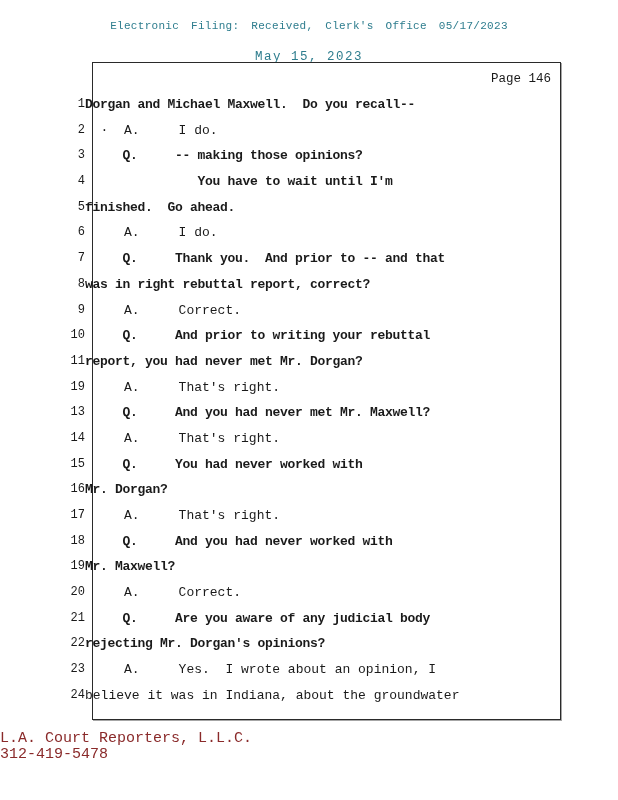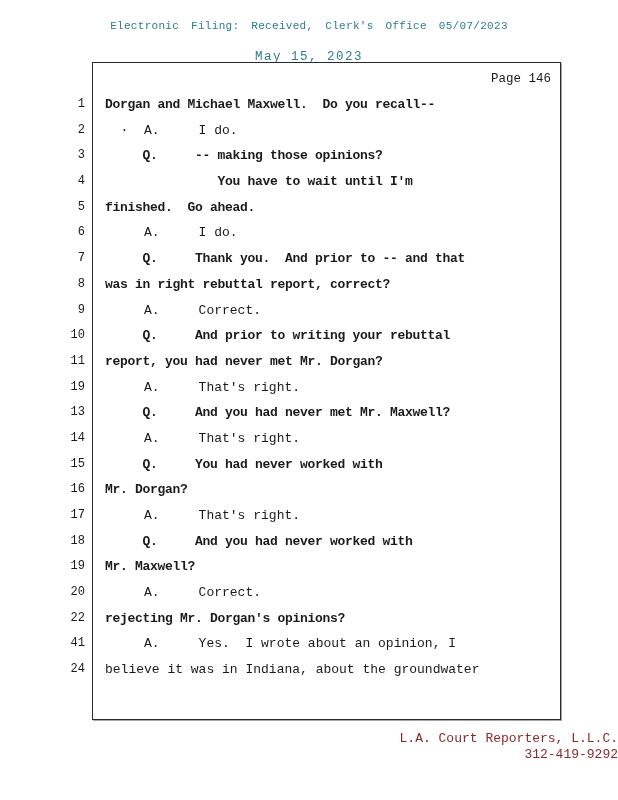--- a/index.html
+++ b/index.html
@@ -71,45 +71,44 @@
     line-height: 25.7px;
     font-size: 13px;
   }
   .t-num {
     flex: 0 0 85px;
     width: 85px;
     text-align: right;
     font-size: 12px;
   }
   .t-text {
-    margin-left: 20px;
     white-space: pre;
   }
   .t-line.bold .t-text {
     font-weight: bold;
     letter-spacing: -0.3px;
   }
 
   
   .footer {
     position: absolute;
     top: 731px;
     left: 0;
     width: 100%;
-    text-align: right;
-    font-size: 13px;
+    text-align: left;
+    font-size: 15px;
     line-height: 16px;
     color: var(--footer-maroon, #8a2a2a);
   }
 </style>
 </head>
 <body>
 
 <div class="stamp">
-  <div class="stamp-line1">Electronic Filing: Received, Clerk's Office 05/07/2023</div>
+  <div class="stamp-line1">Electronic Filing: Received, Clerk's Office 05/17/2023</div>
   <div class="stamp-line2">May 15, 2023</div>
 </div>
 
 <div class="page-box">
   <div class="page-label">Page 146</div>
 </div>
 
 <div class="lines">
     <div class="t-line bold">
       <span class="t-num">1</span>
@@ -185,29 +184,33 @@
     </div>
     <div class="t-line bold">
       <span class="t-num">19</span>
       <span class="t-text">Mr. Maxwell?</span>
     </div>
     <div class="t-line">
       <span class="t-num">20</span>
       <span class="t-text">     A.     Correct.</span>
     </div>
     <div class="t-line bold">
+      <span class="t-num">21</span>
+      <span class="t-text">     Q.     Are you aware of any judicial body</span>
+    </div>
+    <div class="t-line bold">
       <span class="t-num">22</span>
       <span class="t-text">rejecting Mr. Dorgan's opinions?</span>
     </div>
     <div class="t-line">
-      <span class="t-num">41</span>
+      <span class="t-num">23</span>
       <span class="t-text">     A.     Yes.  I wrote about an opinion, I</span>
     </div>
     <div class="t-line">
       <span class="t-num">24</span>
       <span class="t-text">believe it was in Indiana, about the groundwater</span>
     </div>
   </div>
 
 <div class="footer">
   <div>L.A. Court Reporters, L.L.C.</div>
-  <div>312-419-9292</div>
+  <div>312-419-5478</div>
 </div>
 
 </body></html>

